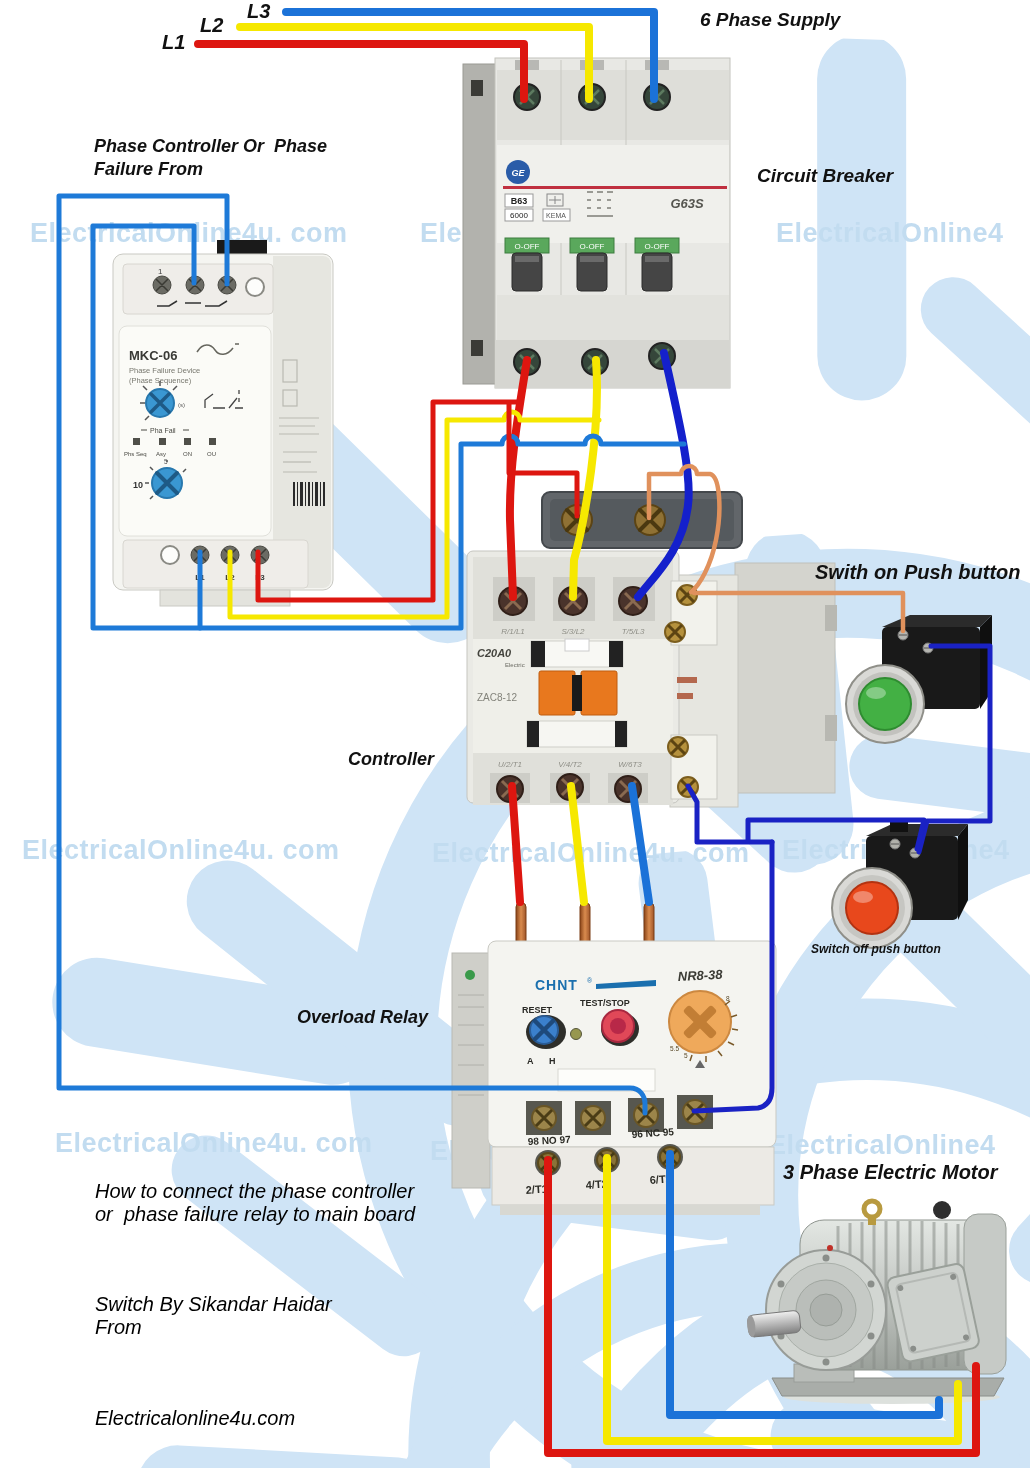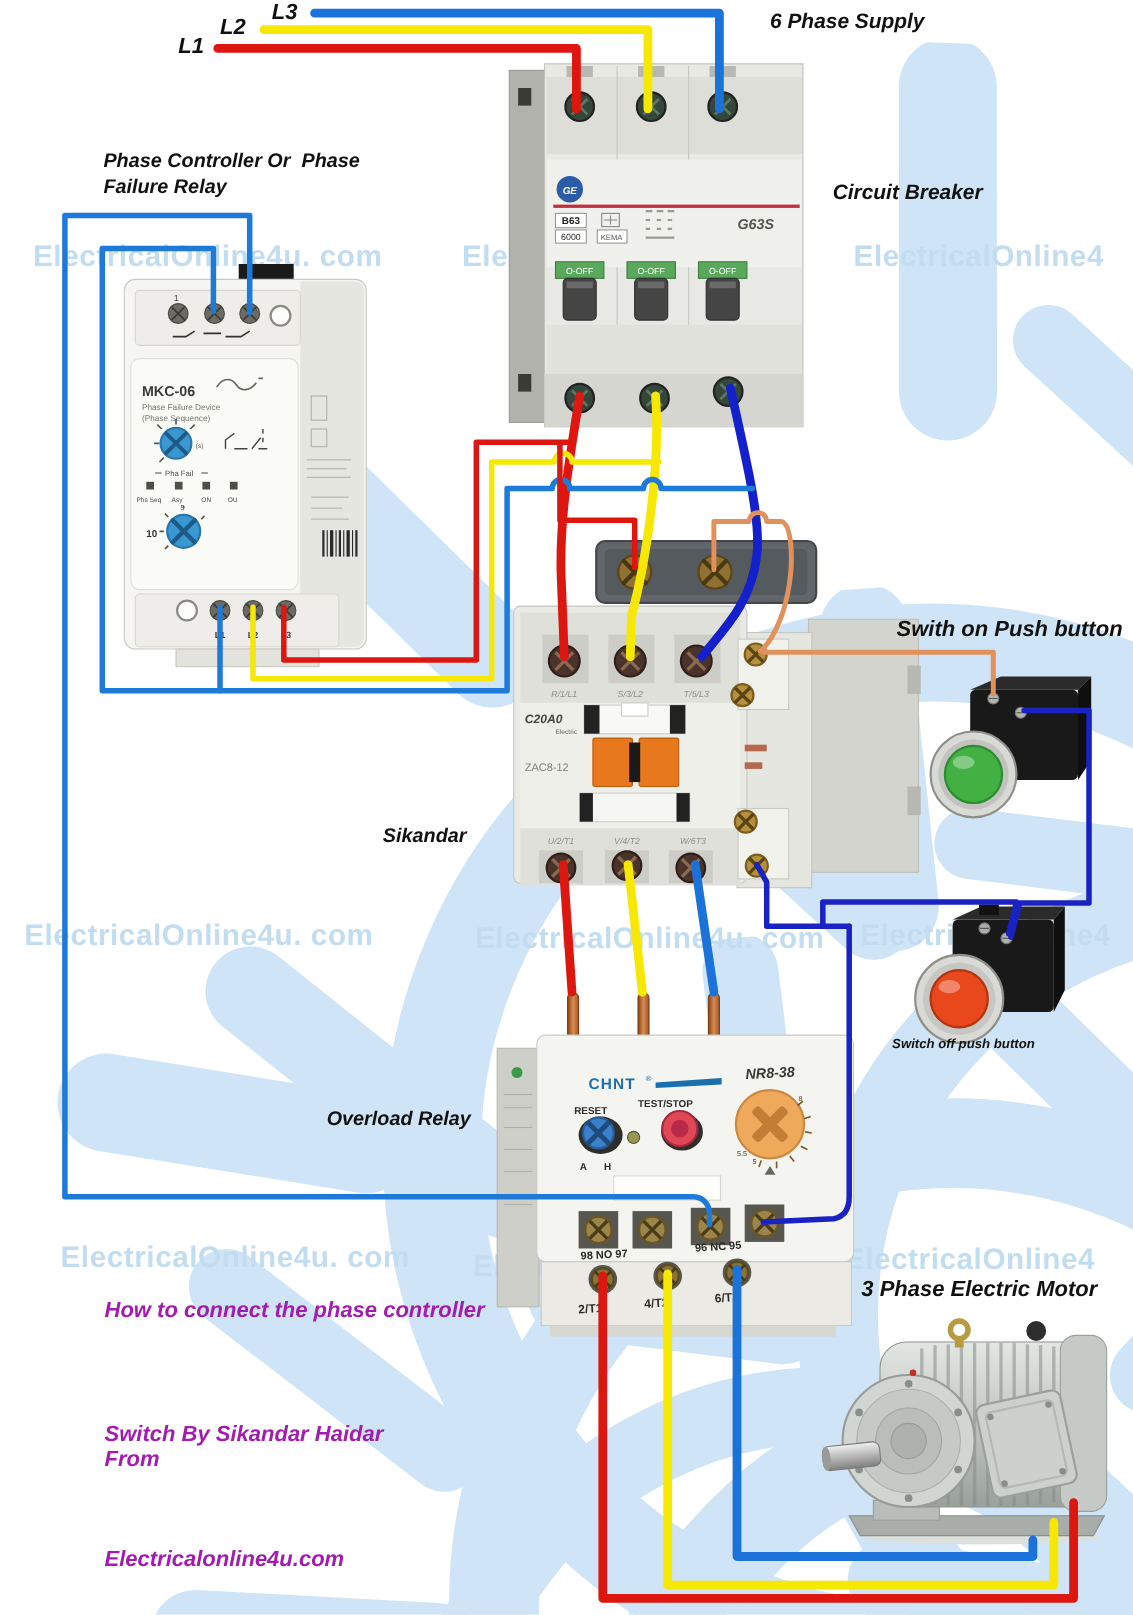--- a/index.html
+++ b/index.html
@@ -1,21 +1,21 @@
 <!DOCTYPE html>
 <html><head>
 <meta charset="utf-8">
 <style>
   html,body{margin:0;padding:0;background:#fff;}
   #canvas{position:relative;width:1030px;height:1468px;background:#ffffff;overflow:hidden;
           font-family:"Liberation Sans", sans-serif;}
   .abs{position:absolute;}
   .lbl{position:absolute;color:#111;font-weight:bold;font-style:italic;white-space:pre;}
   .wm{position:absolute;color:#c2dcf0;font-weight:bold;font-size:27px;letter-spacing:.5px;white-space:pre;}
-  .cap{position:absolute;color:#a21caf;font-weight:bold;font-style:italic;font-size:20px;line-height:23px;white-space:pre;}
+  .cap{position:absolute;color:#000000;font-weight:normal;font-style:italic;font-size:20px;line-height:23px;white-space:pre;}
   svg{display:block;}
   svg text{font-family:"Liberation Sans", sans-serif;}
 </style>
 </head>
 <body>
 
 <div id="canvas">
 
   <svg class="abs" style="left:0;top:0" width="1030" height="1468" viewBox="0 0 1030 1468">
     <defs>
@@ -488,26 +488,27 @@
     <path d="M931,646 L990,646 L990,821 L927,821 L919,852" stroke-width="5" stroke="#1a22c4"></path>
     <path d="M688,786 L697,802 L697,842 L772,842 M748,842 L748,820 L924,820 L917,849" stroke-width="5" stroke="#1a22c4"></path>
     <path d="M694,1111 L758,1108 C768,1106 772,1098 772,1088 L772,842" stroke-width="5" stroke="#1a22c4"></path>
   </svg>
 
   <div class="lbl" style="left:247px;top:0px;font-size:20px">L3</div>
   <div class="lbl" style="left:200px;top:14px;font-size:20px">L2</div>
   <div class="lbl" style="left:162px;top:31px;font-size:20px">L1</div>
   <div class="lbl" style="left:700px;top:9px;font-size:19px">6 Phase Supply</div>
   <div class="lbl" style="left:94px;top:136px;font-size:18px">Phase Controller Or  Phase</div>
-  <div class="lbl" style="left:94px;top:159px;font-size:18px">Failure Relay</div>
+  <div class="lbl" style="left:94px;top:159px;font-size:18px">Failure From</div>
   <div class="lbl" style="left:757px;top:165px;font-size:19px">Circuit Breaker</div>
   <div class="lbl" style="left:815px;top:561px;font-size:20px">Swith on Push button</div>
-  <div class="lbl" style="left:348px;top:749px;font-size:18px">Sikandar</div>
+  <div class="lbl" style="left:348px;top:749px;font-size:18px">Controller</div>
   <div class="lbl" style="left:811px;top:942px;font-size:12px">Switch off push button</div>
   <div class="lbl" style="left:297px;top:1007px;font-size:18px">Overload Relay</div>
   <div class="lbl" style="left:783px;top:1161px;font-size:20px">3 Phase Electric Motor</div>
 
   <div class="cap" style="left:95px;top:1180px">How to connect the phase controller</div>
+  <div class="cap" style="left:95px;top:1203px">or  phase failure relay to main board</div>
   <div class="cap" style="left:95px;top:1293px">Switch By Sikandar Haidar</div>
   <div class="cap" style="left:95px;top:1316px">From</div>
   <div class="cap" style="left:95px;top:1407px">Electricalonline4u.com</div>
 
 </div>
 
 </body></html>

